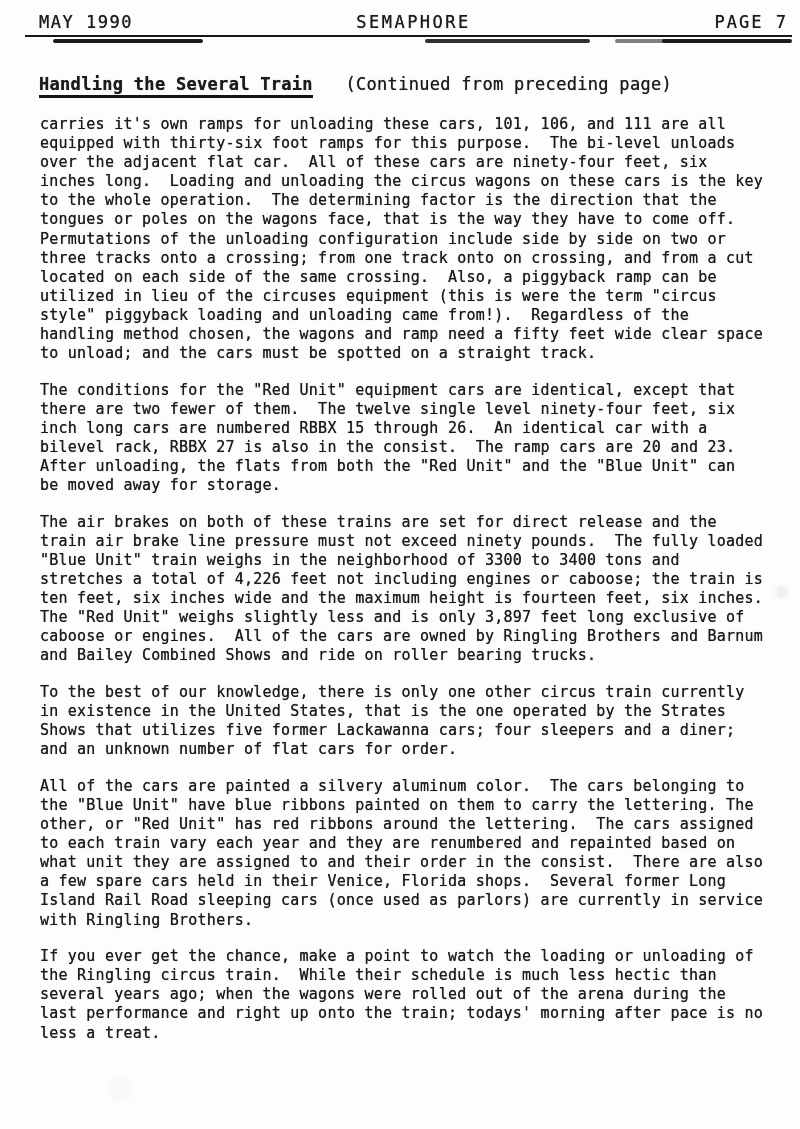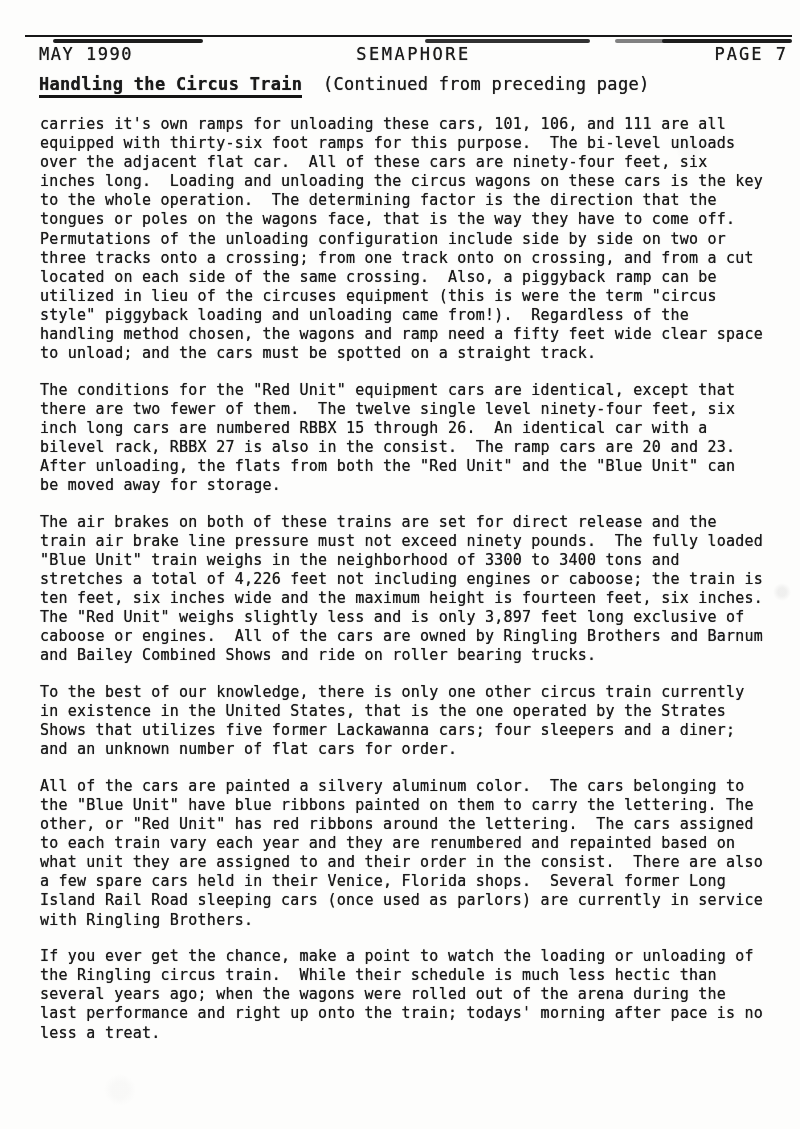--- a/index.html
+++ b/index.html
@@ -18,21 +18,21 @@
   }
   .ink{ text-shadow:0 0 0.7px rgba(10,10,10,0.8);padding-left:12px; }
 
   
   .hdr{
     position:absolute;top:12px;left:27px;right:12px;
     display:flex;align-items:baseline;
     font-size:17px;letter-spacing:1.5px;
   }
   .hdr .l{flex:1;text-align:left;}
-  .hdr .c{flex:1;text-align:center;letter-spacing:2.5px;margin-top:32px;}
+  .hdr .c{flex:1;text-align:center;letter-spacing:2.5px;}
   .hdr .r{flex:1;text-align:right;letter-spacing:2px;}
 
   
   .rule{position:absolute;top:35px;left:25px;right:8px;height:10px;}
   .rule .thin{position:absolute;top:0;left:0;right:0;height:2px;background:#171717;}
   .rule .smudge{position:absolute;top:4px;height:4px;background:#1d1d1d;border-radius:2px;filter:blur(0.6px);}
   .rule .s1{left:28px;width:150px;}
   .rule .s2{left:400px;width:165px;opacity:.9;}
   .rule .s3{left:590px;width:60px;opacity:.55;}
   .rule .s4{right:0;width:130px;}
@@ -40,21 +40,21 @@
   
   .title-row{
     position:absolute;top:74px;left:27px;
     font-size:17px;letter-spacing:0.3px;white-space:nowrap;
   }
   .title-row .t{
     font-weight:bold;
     border-bottom:3px solid #141414;
     padding-bottom:1px;
   }
-  .title-row .cont{margin-left:10px;}
+  .title-row .cont{margin-left:22px;}
 
   
   .body{
     position:absolute;top:115px;left:28px;width:758px;
     font-size:15px;letter-spacing:0.24px;line-height:19.1px;
   }
   .body p{
     margin:0 0 17.5px 0;
     white-space:pre-wrap;
   }
@@ -72,21 +72,21 @@
 
   <div class="rule">
     <div class="thin"></div>
     <div class="smudge s1"></div>
     <div class="smudge s2"></div>
     <div class="smudge s3"></div>
     <div class="smudge s4"></div>
   </div>
 
   <div class="title-row ink">
-    <span class="t">Handling the Circus Train</span>
+    <span class="t">Handling the Several Train</span>
     <span class="cont">(Continued from preceding page)</span>
   </div>
 
   <div class="body ink">
     <p>carries it's own ramps for unloading these cars, 101, 106, and 111 are all
 equipped with thirty-six foot ramps for this purpose.  The bi-level unloads
 over the adjacent flat car.  All of these cars are ninety-four feet, six
 inches long.  Loading and unloading the circus wagons on these cars is the key
 to the whole operation.  The determining factor is the direction that the
 tongues or poles on the wagons face, that is the way they have to come off.

